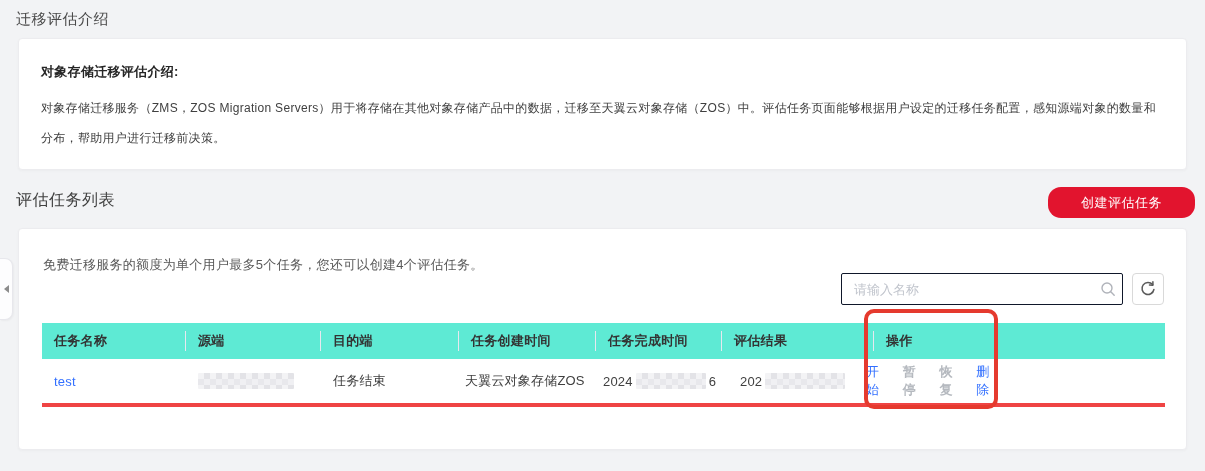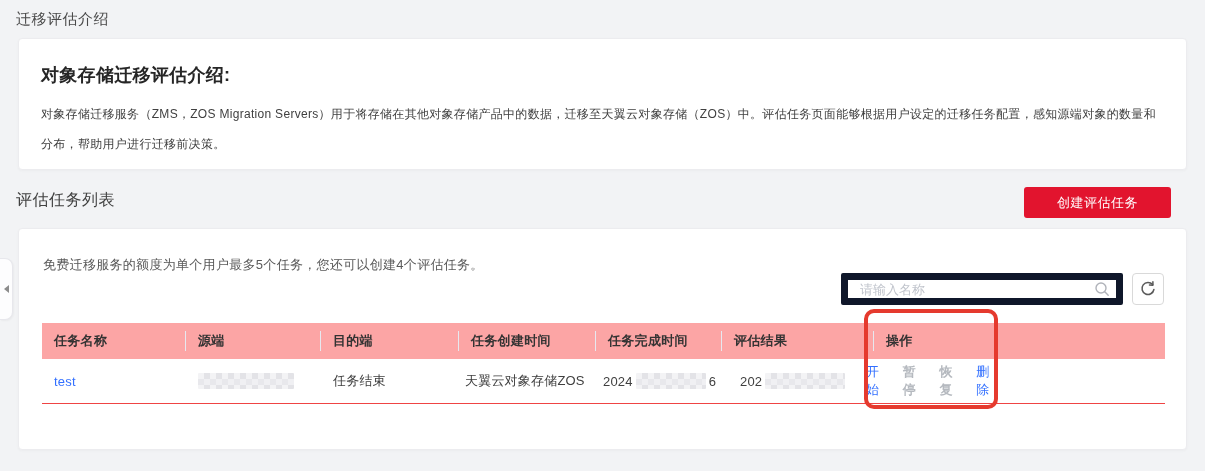--- a/index.html
+++ b/index.html
@@ -12,62 +12,62 @@
   .page-title{
     position:absolute;left:16px;top:10px;
     font-size:15px;color:#4a4a4a;font-weight:500;letter-spacing:.5px;
   }
   .card{
     position:absolute;left:18px;width:1169px;background:#fff;
     border:1px solid #ececef;border-radius:4px;box-sizing:border-box;
     box-shadow:0 1px 3px rgba(0,0,0,.03);
   }
   .intro-card{top:38px;height:132px;padding:24px 22px;}
-  .intro-heading{font-size:18px;font-weight:700;color:#262626;letter-spacing:.3px;}
+  .intro-heading{font-size:13px;font-weight:700;color:#262626;letter-spacing:.3px;}
   .intro-body{
     margin-top:12px;font-size:12px;color:#404040;line-height:30px;
     letter-spacing:.3px;max-width:1125px;
   }
   .section-title{
     position:absolute;left:16px;top:190px;
     font-size:16px;color:#404040;font-weight:500;letter-spacing:.5px;text-align:center;
   }
   .create-btn{
-    position:absolute;right:34px;top:187px;height:31px;line-height:31px;
+    position:absolute;right:10px;top:187px;height:31px;line-height:31px;
     padding:0 33px;background:#e2142e;color:#fff;font-size:13px;
-    border:none;border-radius:3px;cursor:pointer;letter-spacing:.5px;
+    border:none;border-radius:13px;cursor:pointer;letter-spacing:.5px;
     font-family:inherit;
   }
   .list-card{top:228px;height:222px;}
   .quota-note{
     position:absolute;left:24px;top:27px;font-size:13px;color:#595959;letter-spacing:.3px;
   }
   .search-box{
     position:absolute;top:44px;right:63px;width:282px;height:32px;box-sizing:border-box;
-    border:7px solid #0f172a;border-radius:2px;background:#fff;display:flex;align-items:center;
+    border:1px solid #0f172a;border-radius:2px;background:#fff;display:flex;align-items:center;
   }
   .search-box input{
     flex:1;border:none;outline:none;font-size:13px;color:#333;padding:0 6px 0 12px;
     font-family:inherit;background:transparent;
   }
   .search-box input::placeholder{color:#c0c4cc;}
   .search-icon-wrap{width:28px;display:flex;justify-content:center;cursor:pointer;}
   .refresh-btn{
     position:absolute;top:44px;right:22px;width:32px;height:32px;box-sizing:border-box;
     border:1px solid #d9d9d9;border-radius:4px;background:#fff;cursor:pointer;
     display:flex;align-items:center;justify-content:center;padding:0;
   }
   .table{position:absolute;left:23px;top:94px;width:1123px;}
-  .thead{display:flex;background:#fca5a5;height:36px;align-items:center;}
+  .thead{display:flex;background:#5eead4;height:36px;align-items:center;}
   .th{
     box-sizing:border-box;padding-left:12px;font-size:13px;font-weight:700;color:#333;
     border-right:1px solid #e7e8ef;height:20px;line-height:20px;letter-spacing:.3px;
   }
   .th:last-child{border-right:none;}
-  .trow{display:flex;height:44px;align-items:center;border-bottom:1px solid #ef4444;background:#fff;}
+  .trow{display:flex;height:44px;align-items:center;border-bottom:4px solid #ef4444;background:#fff;}
   .td{box-sizing:border-box;padding-left:12px;font-size:13px;color:#404040;display:flex;align-items:center;letter-spacing:.2px;}
   .c1{width:144px;} .c2{width:135px;} .c3{width:138px;} .c4{width:132px;}
   .c5{width:137px;} .c6{width:126px;} .c7{width:152px;} .c8{width:159px;}
   .link{color:#3370ff;cursor:pointer;text-decoration:none;}
   .action{margin-right:11px;font-size:13px;cursor:pointer;}
   .action.enabled{color:#3370ff;}
   .action.disabled{color:#b5b9bf;cursor:default;font-weight:bold;}
   .mosaic{
     display:inline-block;height:16px;border-radius:1px;
     background:

